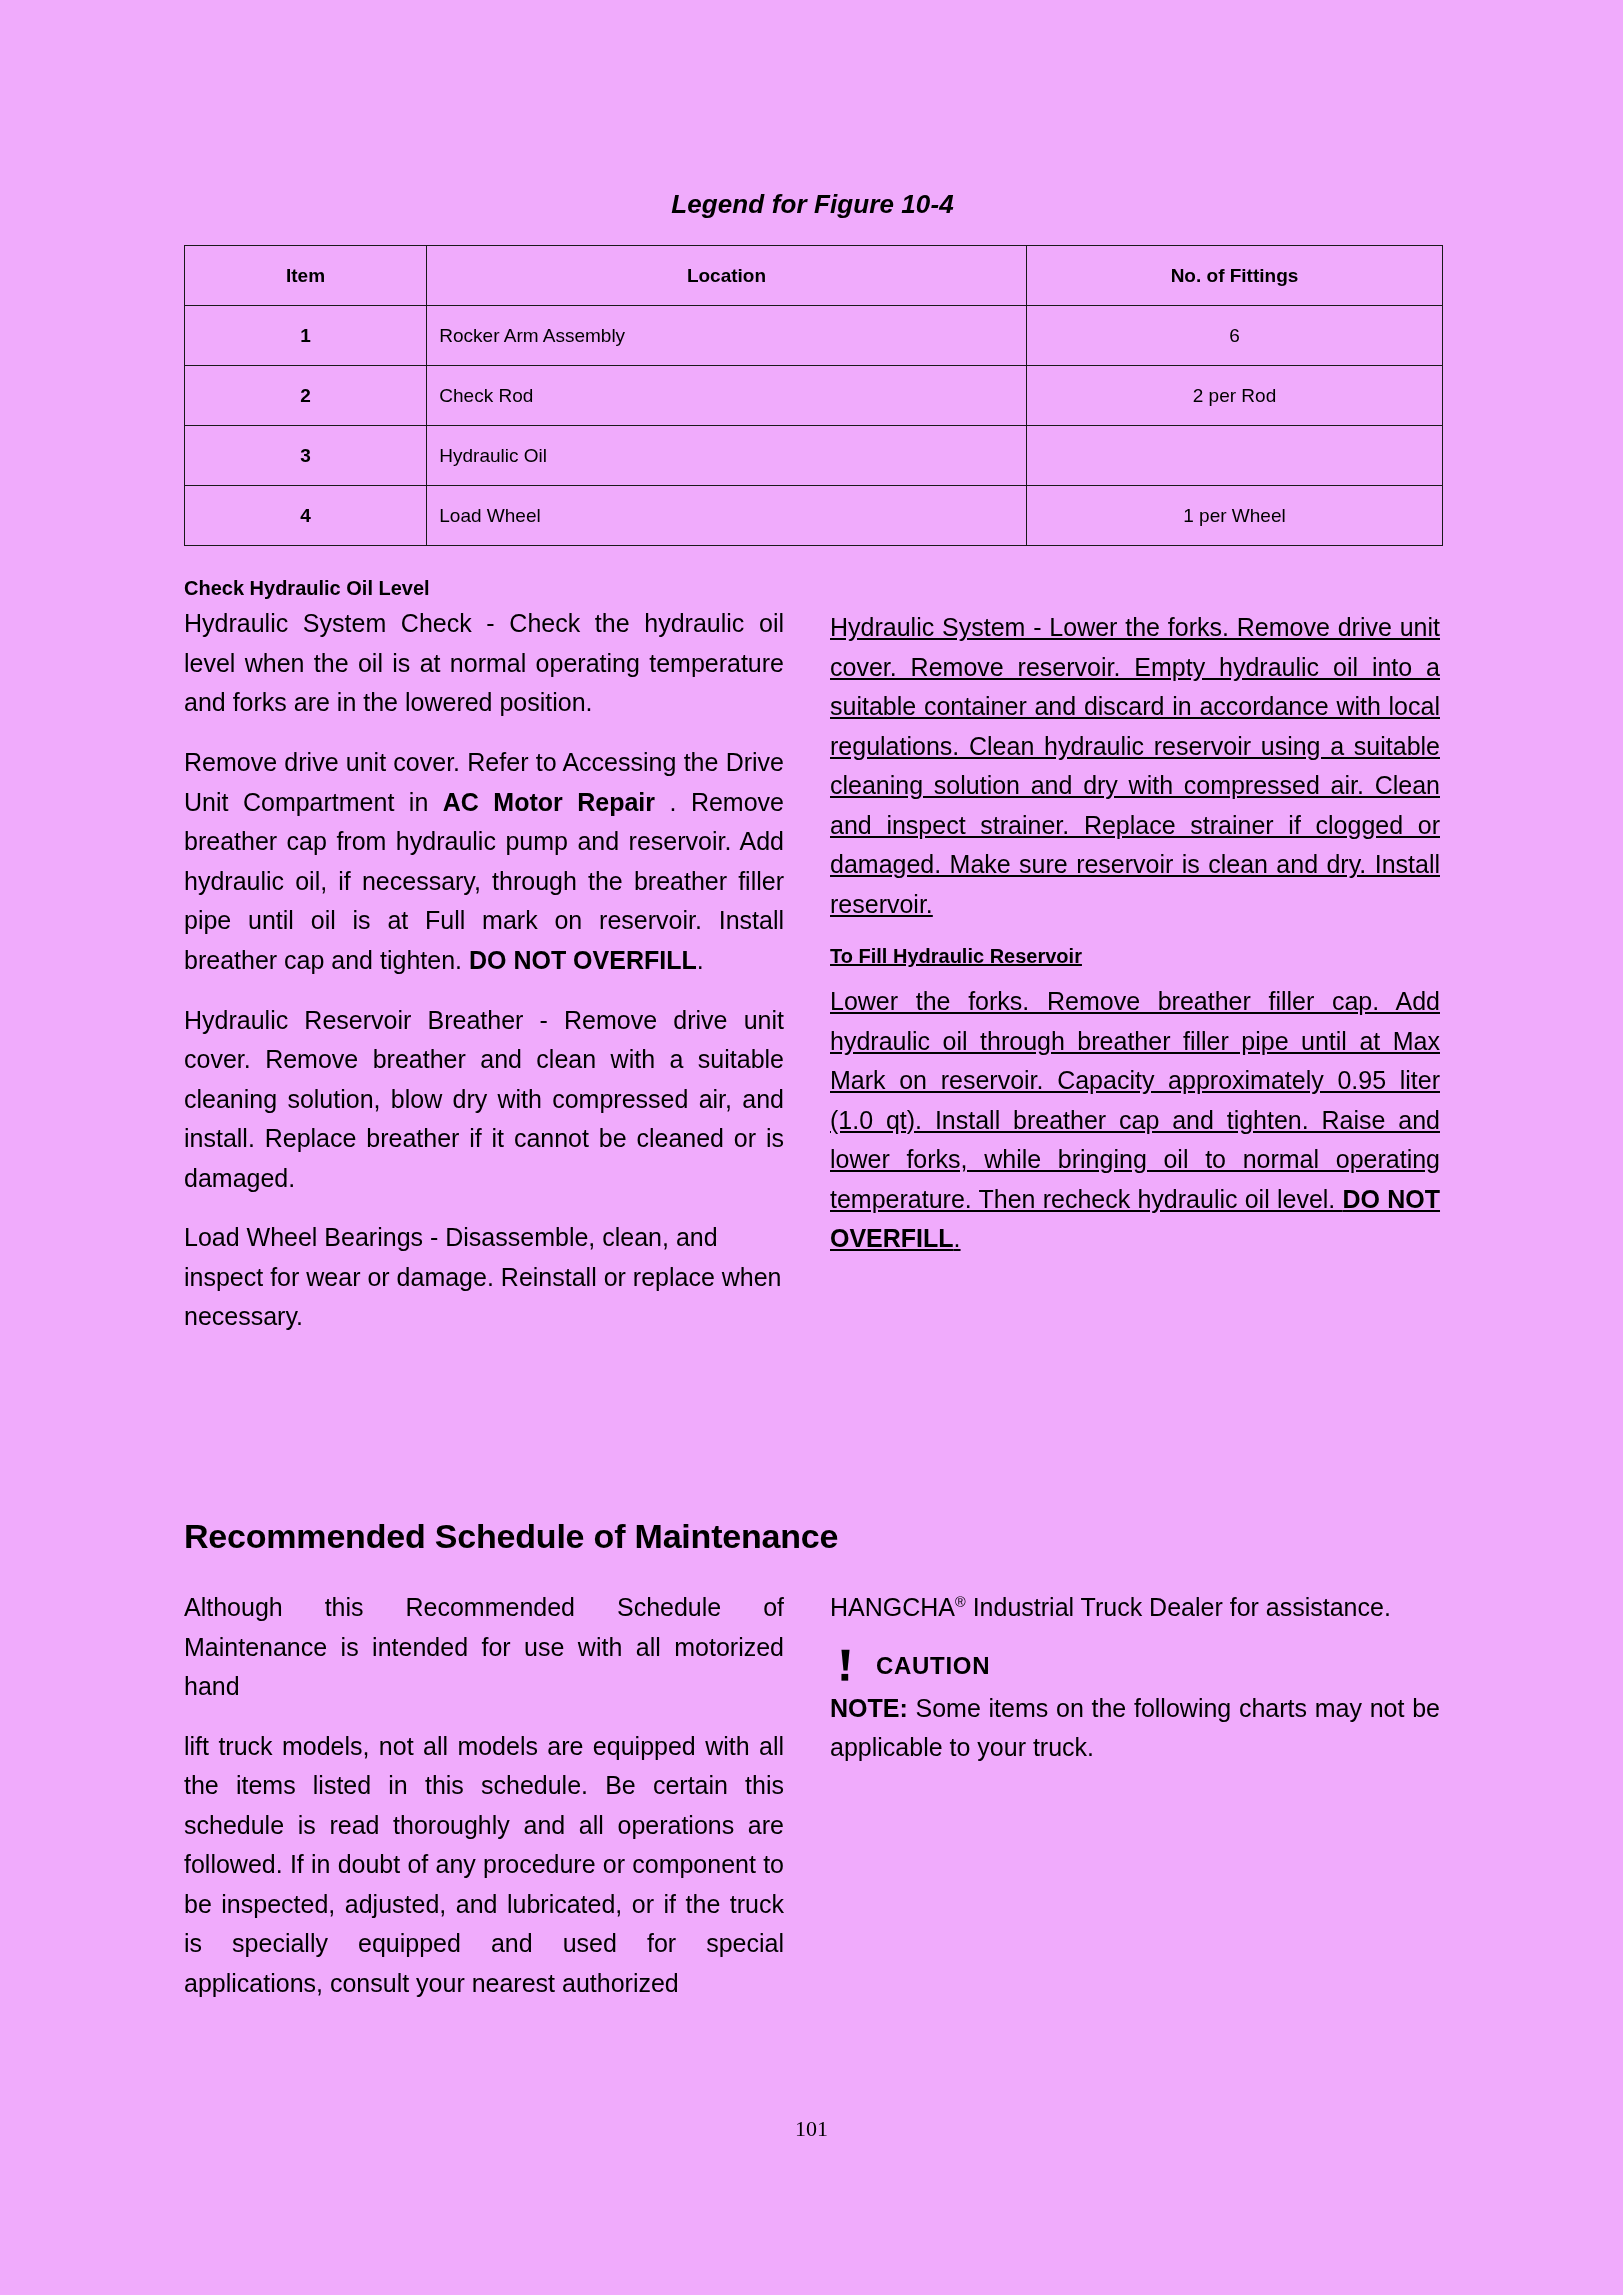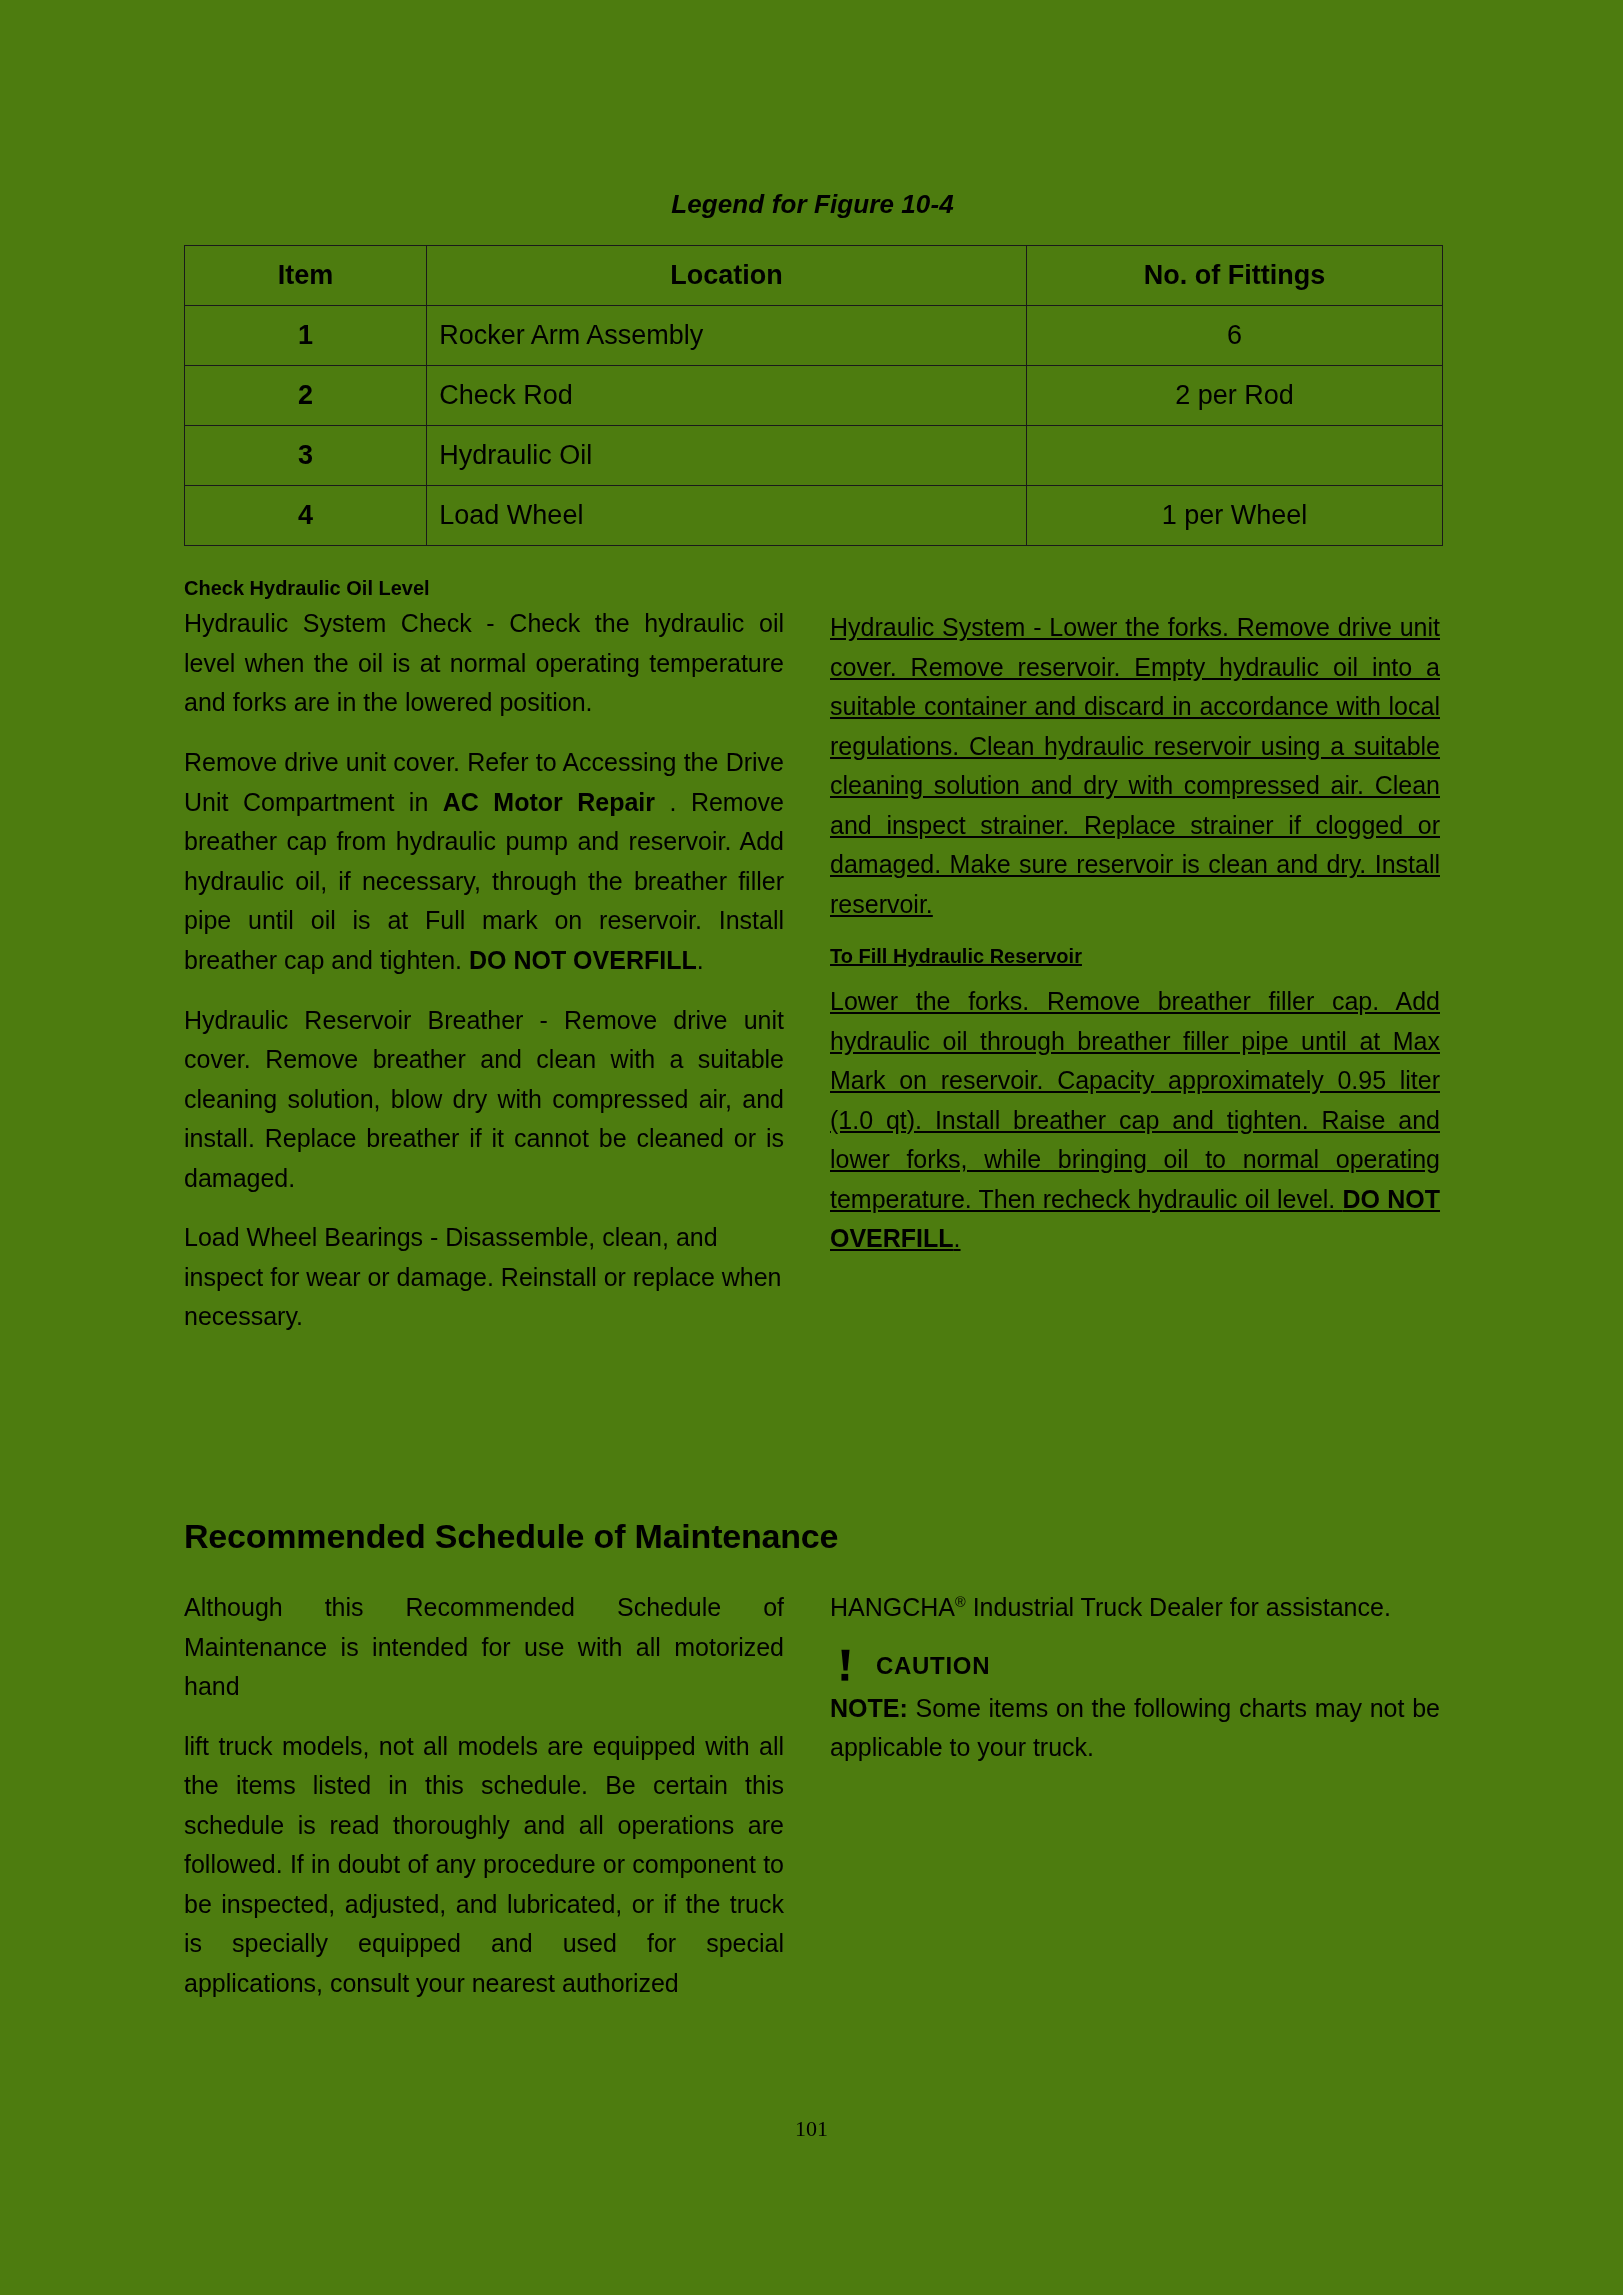--- a/index.html
+++ b/index.html
@@ -9,21 +9,21 @@
     background: #ffffff;
   }
   body {
     font-family: "Liberation Sans", sans-serif;
     color: #000000;
   }
   .page {
     position: relative;
     width: 1623px;
     height: 2295px;
-    background: #4d7c0f;
+    background: #f0abfc;
     box-sizing: border-box;
     padding: 13px;
     overflow: hidden;
   }
 
   
   .legend-title {
     position: absolute;
     left: 184px;
     top: 189px;
@@ -41,21 +41,21 @@
     left: 184px;
     top: 245px;
     width: 1257px;
     border-collapse: collapse;
     table-layout: fixed;
   }
   .legend-table th,
   .legend-table td {
     border: 1.4px solid #1a1a1a;
     height: 60px;
-    font-size: 27px;
+    font-size: 19px;
     vertical-align: middle;
     padding: 0 12.3px;
     box-sizing: border-box;
   }
   .legend-table th {
     font-weight: bold;
     text-align: center;
   }
   .col-item   { width: 242px; }
   .col-loc    { width: 600px; }

